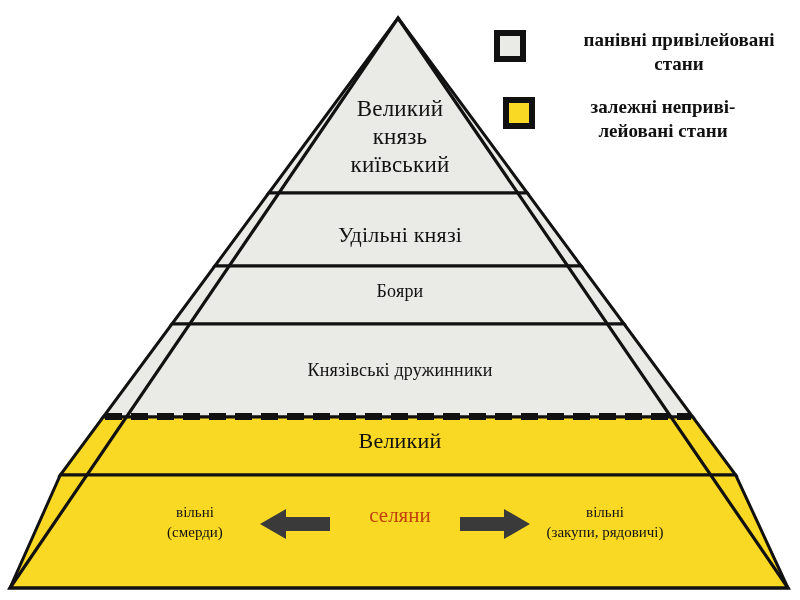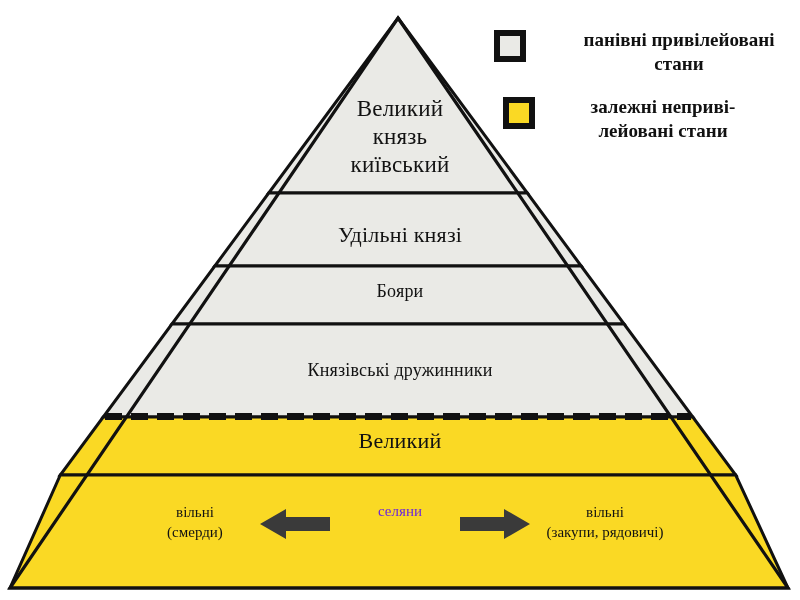--- a/index.html
+++ b/index.html
@@ -83,22 +83,22 @@
   #peasants-free {
     left: 20px; top: 4px; width: 230px;
   }
   #peasants-dependent {
     left: 405px; top: 4px; width: 280px;
   }
   #peasants-center-label {
     position: absolute;
     left: 275px; top: 5px; width: 130px;
     text-align: center;
-    font-size: 15px;
-    color: #6d28d9;
+    font-size: 21px;
+    color: #c2410c;
   }
   .arrow {
     position: absolute;
     top: 9px;
   }
   #arrow-left  { left: 200px; }
   #arrow-right { left: 400px; }
 
   
   #legend {

